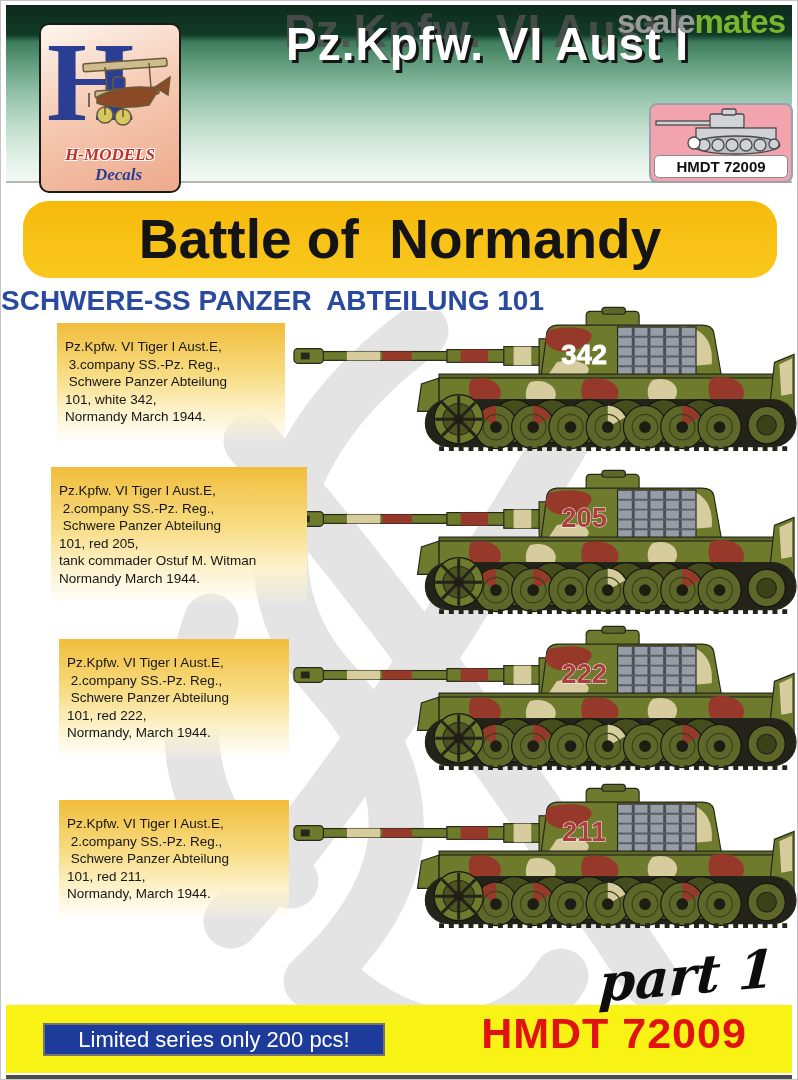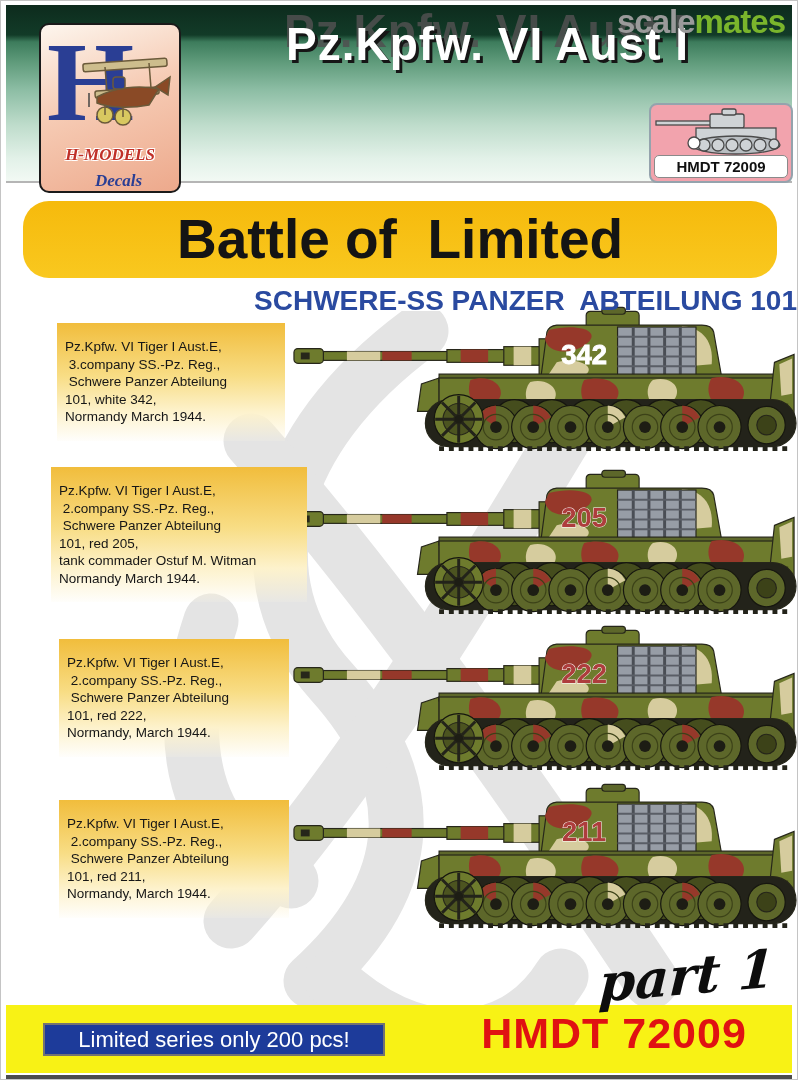--- a/index.html
+++ b/index.html
@@ -21,33 +21,33 @@
   
   .pub-logo{position:absolute;left:38px;top:22px;width:138px;height:166px;z-index:7;
     border:2px solid #1a1a1a;border-radius:10px;overflow:hidden;
     background:linear-gradient(160deg,#fdf6ee 0%,#f6cbb4 45%,#eda98c 100%);}
   .pub-logo .hletter{position:absolute;left:6px;top:-4px;font-family:"Liberation Serif",serif;
     font-weight:bold;font-size:112px;color:#2a3e94;line-height:1.1;}
   .pub-logo .biplane{position:absolute;left:34px;top:22px;}
   .pub-logo .name{position:absolute;left:0;right:0;bottom:26px;text-align:center;
     font-family:"Liberation Serif",serif;font-style:italic;font-weight:bold;font-size:17px;color:#c03028;
     text-shadow:-1px -1px 0 #fff,1px -1px 0 #fff,-1px 1px 0 #fff,1px 1px 0 #fff;}
-  .pub-logo .subname{position:absolute;left:0;right:0;bottom:0;text-align:center;
+  .pub-logo .subname{position:absolute;left:0;right:0;bottom:6px;text-align:center;
     font-family:"Liberation Serif",serif;font-style:italic;font-weight:bold;font-size:17px;color:#2a3e94;padding-left:17px;}
   
   .badge{position:absolute;left:648px;top:102px;width:140px;height:76px;z-index:7;
     border:2px solid #95a3ad;border-radius:8px;background:#f2a3ad;}
   .badge .code{position:absolute;left:3px;right:3px;bottom:3px;height:21px;background:#ffffff;
     border:1px solid #8a8a8a;border-radius:5px;text-align:center;font-weight:bold;font-size:15px;
     line-height:21px;color:#111;}
   
   .banner{position:absolute;left:22px;top:200px;width:754px;height:77px;border-radius:26px;
     background:linear-gradient(180deg,#f6ba0c,#f9c81f);z-index:4;
     text-align:center;font-size:55px;font-weight:bold;color:#141414;line-height:77px;white-space:pre;}
-  .subtitle{position:absolute;left:0;right:0;top:284px;text-align:right;z-index:4;
+  .subtitle{position:absolute;left:0;right:0;top:284px;text-align:left;z-index:4;
     font-size:28px;font-weight:bold;color:#2a4aa0;white-space:pre;}
   
   .watermark{position:absolute;left:90px;top:310px;z-index:0;}
   
   .desc{position:absolute;z-index:3;padding:15px 8px;white-space:pre-wrap;
     font-size:13.5px;line-height:17.5px;color:#161616;
     background:linear-gradient(180deg,#f1bd3c 0%,#f8dd85 45%,#fdf2cc 75%,rgba(253,248,230,0.15) 100%);}
   .desc.d1{left:56px;top:322px;width:212px;}
   .desc.d2{left:50px;top:466px;width:240px;}
   .desc.d3{left:58px;top:638px;width:214px;}
@@ -124,21 +124,21 @@
           <circle cx="80" cy="39" r="6"></circle>
         <circle cx="94" cy="39" r="6"></circle>
           <circle cx="108" cy="39" r="6"></circle>
           <circle cx="122" cy="38" r="5"></circle>
         <circle cx="42" cy="37" r="6" fill="#ffffff"></circle>
       </g>
     </svg>
     <div class="code">HMDT 72009</div>
   </div>
 
-  <div class="banner">Battle of  Limited</div>
+  <div class="banner">Battle of  Normandy</div>
   <div class="subtitle">SCHWERE-SS PANZER  ABTEILUNG 101</div>
 
   <div class="desc d1">Pz.Kpfw. VI Tiger I Aust.E,
  3.company SS.-Pz. Reg.,
  Schwere Panzer Abteilung
 101, white 342,
 Normandy March 1944.</div>
   <div class="tank-mount t1">
   <svg viewBox="0 0 515 150" xmlns="http://www.w3.org/2000/svg">
     <g stroke="#26261a" stroke-width="1.2">

